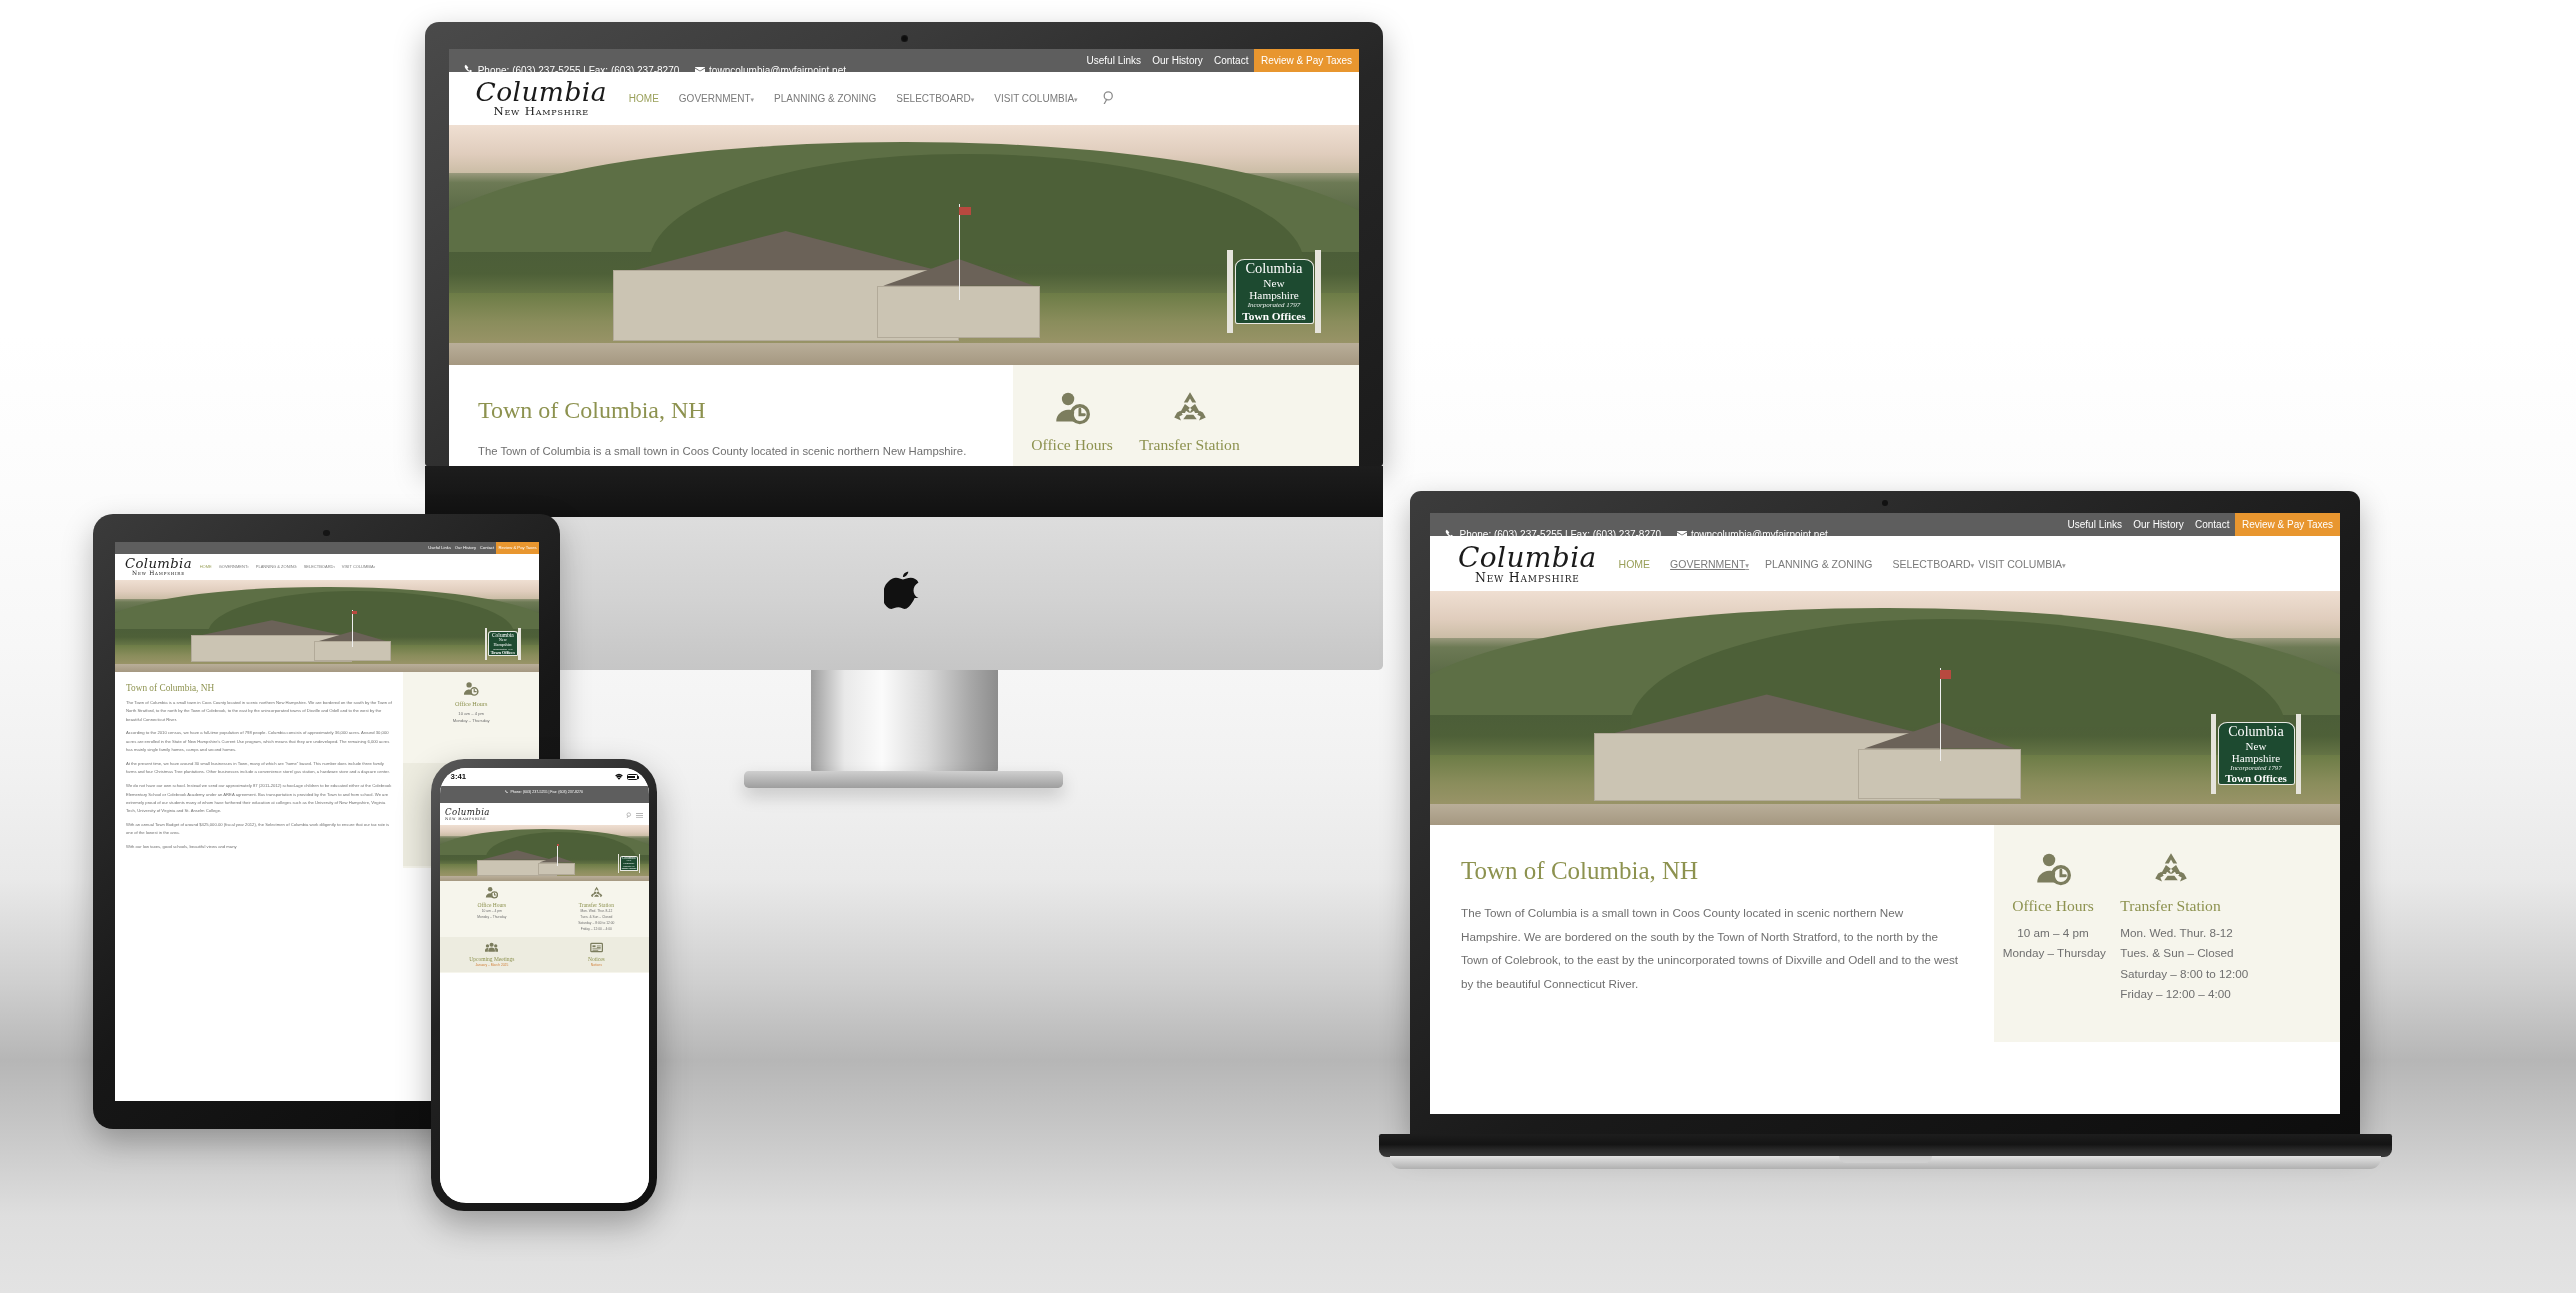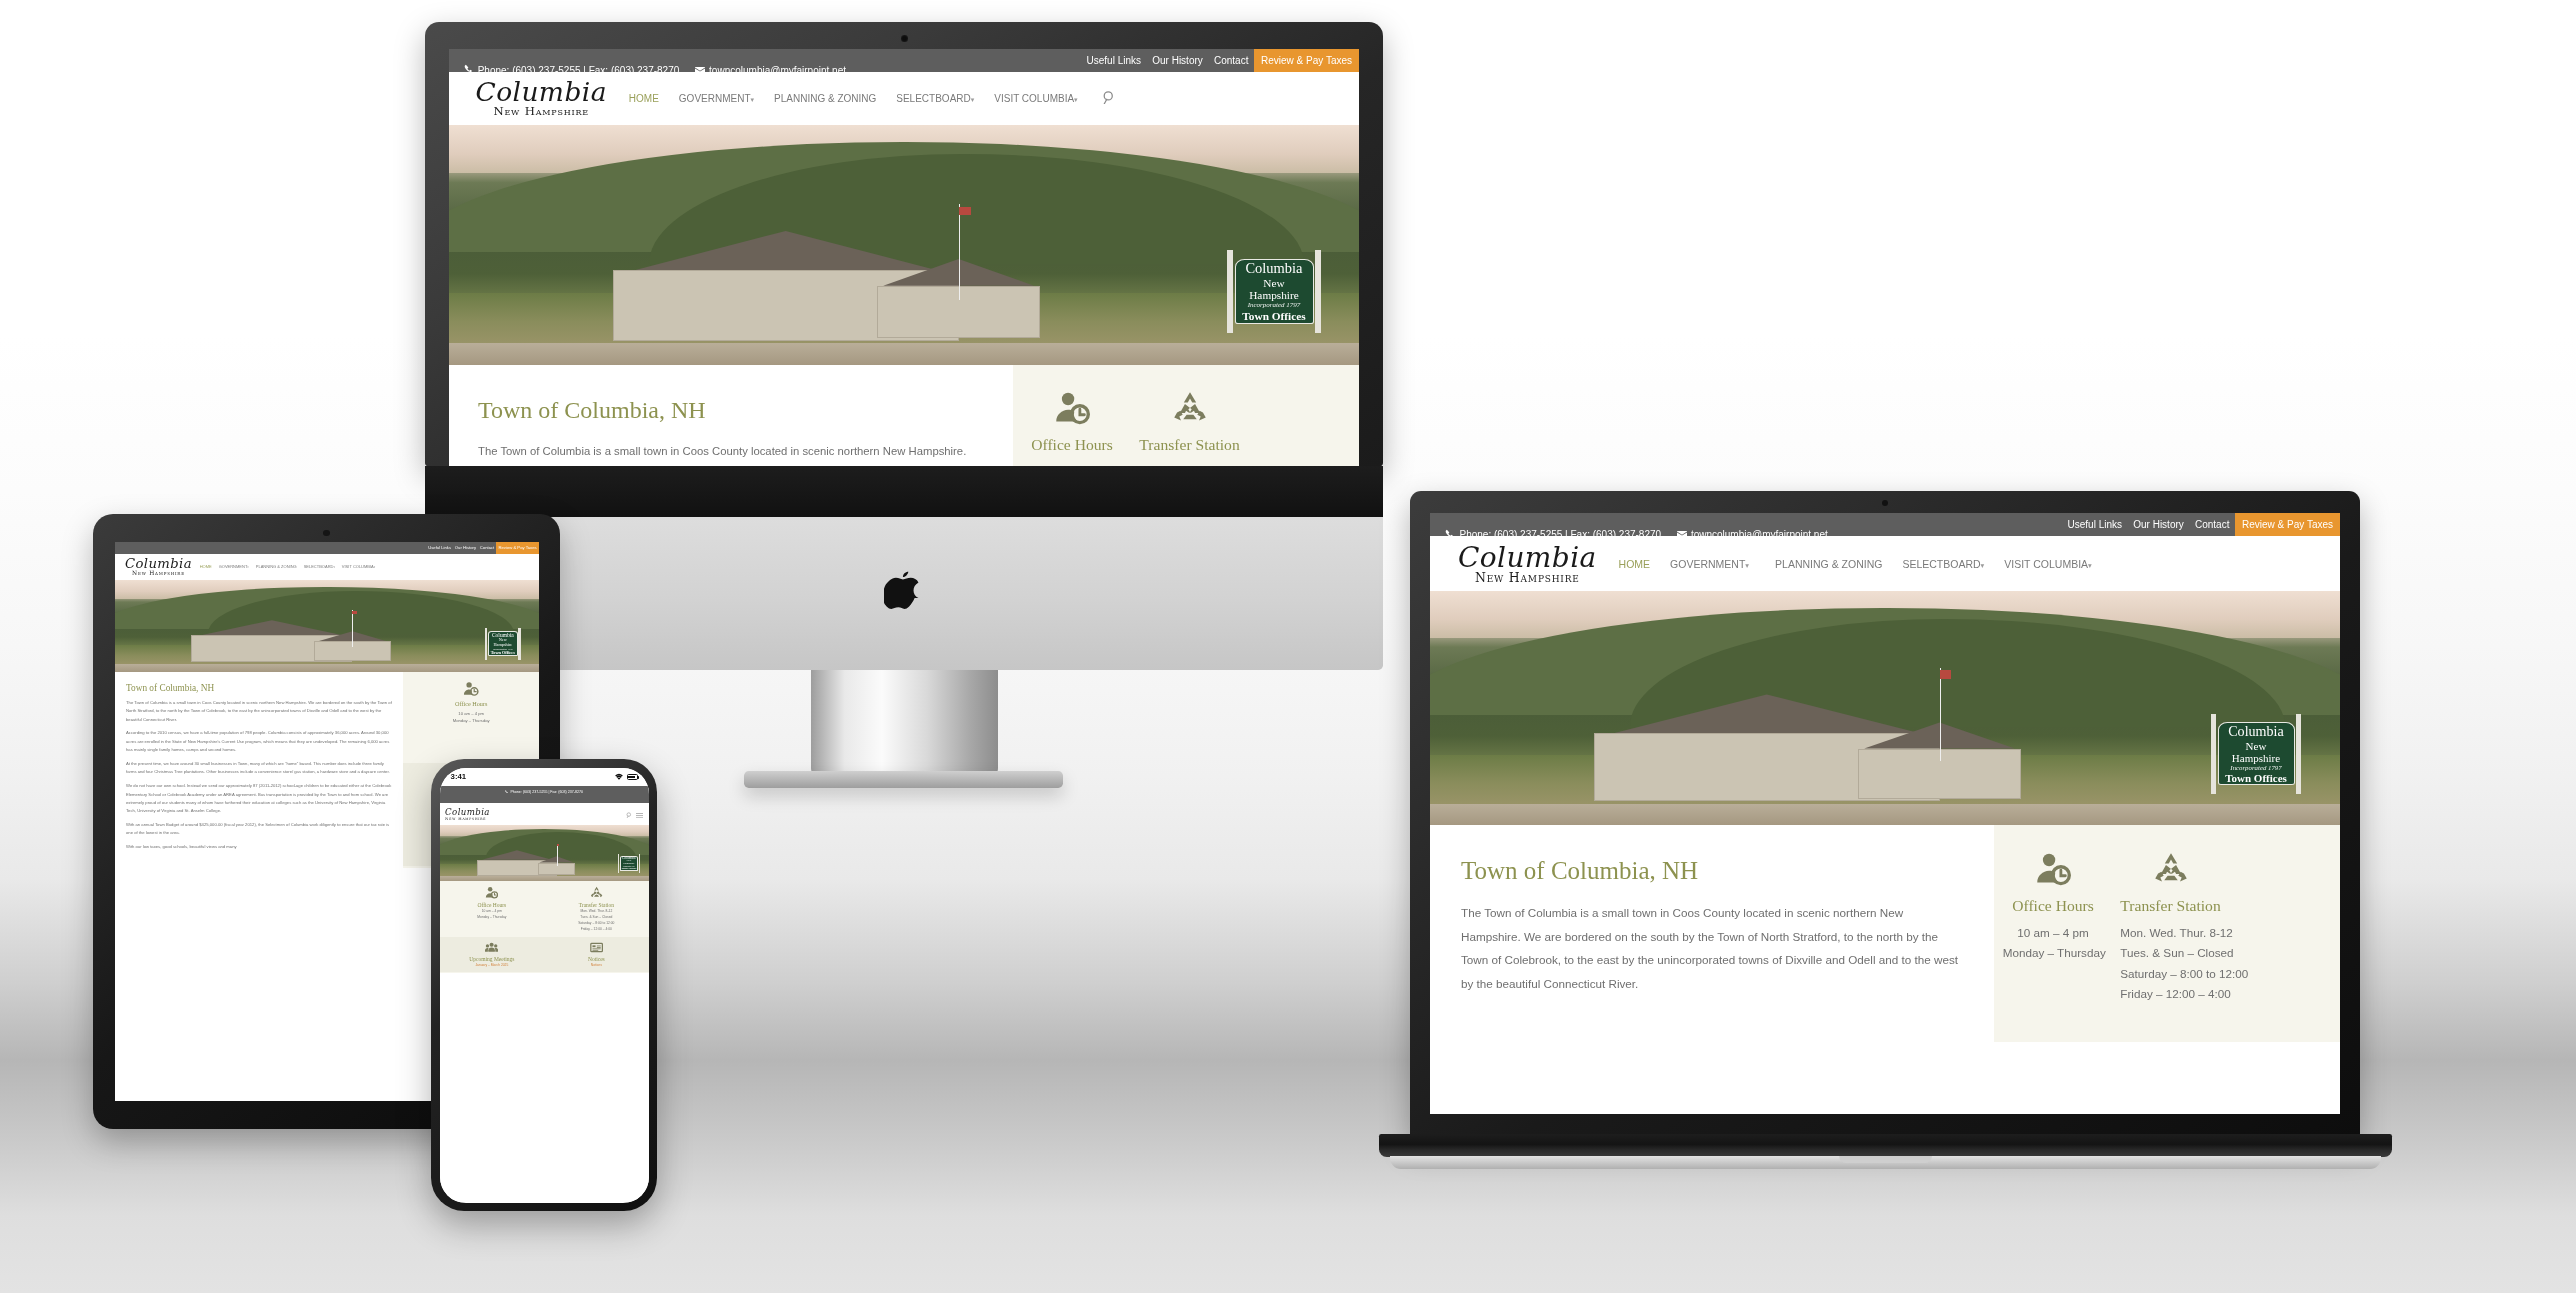--- a/index.html
+++ b/index.html
@@ -298,27 +298,27 @@
     </div>
     <div class="navbar" style="height:55px;padding:0 28px">
       <div class="logo" style="margin-right:22px">
         <span class="l1" style="font-size:28px">Columbia</span>
         <span class="l2" style="font-size:12.5px">New Hampshire</span>
       </div>
       <div class="menu" style="font-size:10.5px;max-width:62%">
               <span class="mi active" style="margin-right:20px;">
        <span>HOME</span>
     </span>
-              <span class="mi " style="margin-right:26px;">
+              <span class="mi " style="margin-right:16px;text-decoration:underline;">
        <span>GOVERNMENT</span><span class="caret">▾</span>
     </span>
               <span class="mi " style="margin-right:20px;">
        <span>PLANNING &amp; ZONING</span>
     </span>
-              <span class="mi " style="margin-right:20px;">
+              <span class="mi " style="margin-right:4px;">
        <span>SELECTBOARD</span><span class="caret">▾</span>
     </span>
               <span class="mi " style="margin-right:20px;order:9;">
        <span>VISIT COLUMBIA</span><span class="caret">▾</span>
     </span>
             </div>
 
     </div>
   <div class="hero" style="height:234px">
     <div class="sky"></div>

